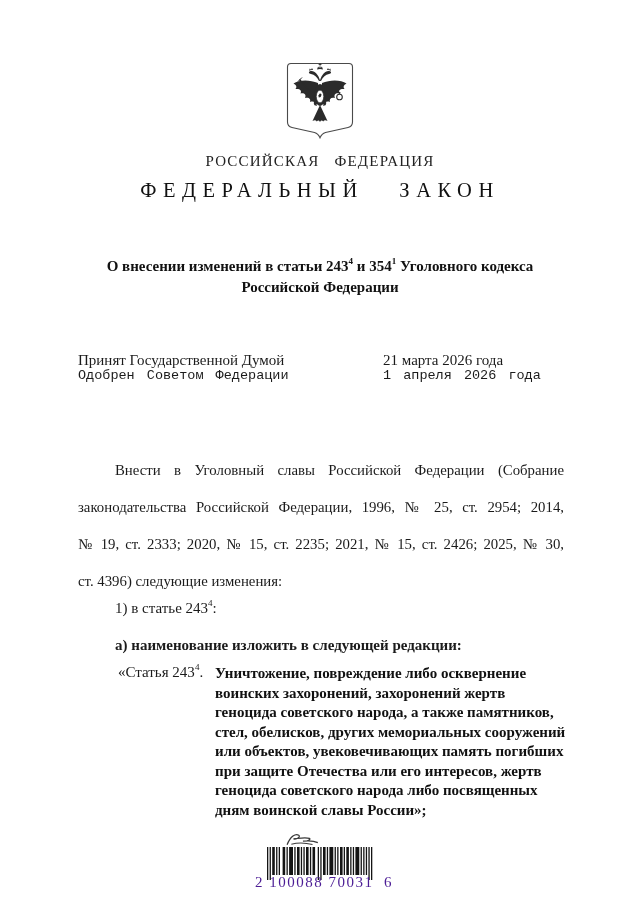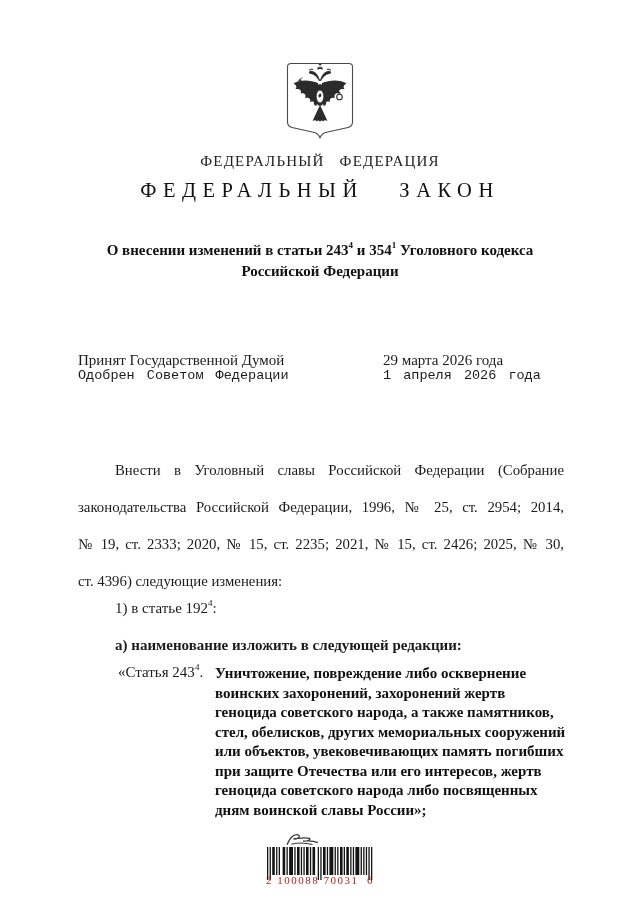--- a/index.html
+++ b/index.html
@@ -10,21 +10,21 @@
 
   .arms { position:absolute; left:286px; top:62px; width:68px; height:78px; }
 
   .country { position:absolute; top:153px; left:0; width:640px; text-align:center;
              font-size:15px; letter-spacing:1.2px; word-spacing:10px; color:#222; }
 
   .doctype { position:absolute; top:179px; left:0; width:640px; text-align:center;
              font-size:20.5px; font-weight:normal; letter-spacing:6.5px; word-spacing:24px;
              color:#111; }
 
-  .title { position:absolute; top:240px; left:78px; width:484px; text-align:center;
+  .title { position:absolute; top:256px; left:78px; width:484px; text-align:center;
            font-size:15px; font-weight:bold; line-height:21px; color:#111; }
 
   sup.s { font-size:9px; position:relative; top:-1px; vertical-align:super; line-height:0; }
 
   .adopt-row { position:absolute; left:78px; width:500px; font-size:15px; }
   .adopt-row.r1 { top:352px; }
   .adopt-row.r2 { top:368px; font-family:"Liberation Mono", monospace; font-size:13.5px;
                   word-spacing:4px; }
   .adopt-date { position:absolute; left:305px; top:0; white-space:nowrap; }
 
@@ -39,21 +39,21 @@
   .item1a { top:637px;font-weight:bold; }
 
   .article { position:absolute; top:664px; left:118px; display:flex; align-items:flex-start; }
   .art-label { flex:none; width:97px; font-size:15px; white-space:nowrap; }
   .art-text  { width:376px; font-size:15px; font-weight:bold; line-height:19.5px;
                white-space:pre-line; color:#111; }
 
   .scribble { position:absolute; left:285px; top:831px; width:36px; height:17px; }
   .barcode  { position:absolute; left:267px; top:847px; width:106px; height:34px; }
   .barcode-digits { position:absolute; left:255px; top:874px; width:130px; text-align:center;
-                    font-size:11px; letter-spacing:1.5px; white-space:pre; color:#b91c1c; }
+                    font-size:15px; letter-spacing:1.5px; white-space:pre; color:#4c1d95; }
 </style>
 </head>
 <body>
 
 <div class="page">
 
   <svg class="arms" viewBox="0 0 68 78" aria-hidden="true">
     <path d="M5,1.5 H63 Q66.5,1.5 66.5,5 V60 Q66.5,64.5 62,65.5 L39.5,70.5 Q35.8,71.5 34,75.8 Q32.2,71.5 28.5,70.5 L6,65.5 Q1.5,64.5 1.5,60 V5 Q1.5,1.5 5,1.5 Z" fill="none" stroke="#4a4a4a" stroke-width="1.1"></path>
     <g fill="#2b2b2b" stroke="none">
       <g id="halfL">
@@ -75,42 +75,42 @@
     <path d="M32.4,33.5 l1.6,-2.2 1.6,1.1 -0.9,2.7 -1.9,0.4 z" fill="#2b2b2b"></path>
     <g stroke="#2b2b2b" fill="none">
       <line x1="29.5" y1="36" x2="13.5" y2="17.5" stroke-width="1.3"></line>
       <line x1="12" y1="19.5" x2="16" y2="15.5" stroke-width="1"></line>
       <circle cx="53.5" cy="35" r="2.8" stroke-width="1.1"></circle>
       <line x1="53.5" y1="32.2" x2="53.5" y2="29.8" stroke-width="0.9"></line>
       <line x1="52.3" y1="30.9" x2="54.7" y2="30.9" stroke-width="0.9"></line>
     </g>
   </svg>
 
-  <div class="country">ФЕДЕРАЛЬНЫЙ ФЕДЕРАЦИЯ</div>
+  <div class="country">РОССИЙСКАЯ ФЕДЕРАЦИЯ</div>
   <div class="doctype">ФЕДЕРАЛЬНЫЙ ЗАКОН</div>
 
   <div class="title"><span>О внесении изменений в статьи 243</span><sup class="s">4</sup><span> и 354</span><sup class="s">1</sup><span> Уголовного кодекса Российской Федерации</span></div>
 
   <div class="adopt-row r1">
     <span class="adopt-label">Принят Государственной Думой</span>
-    <span class="adopt-date">29 марта 2026 года</span>
+    <span class="adopt-date">21 марта 2026 года</span>
   </div>
   <div class="adopt-row r2">
     <span class="adopt-label">Одобрен Советом Федерации</span>
     <span class="adopt-date">1 апреля 2026 года</span>
   </div>
 
   <div class="intro">
     <div class="jline indent">Внести в Уголовный славы Российской Федерации (Собрание</div>
     <div class="jline">законодательства Российской Федерации, 1996, № 25, ст. 2954; 2014,</div>
     <div class="jline">№ 19, ст. 2333; 2020, № 15, ст. 2235; 2021, № 15, ст. 2426; 2025, № 30,</div>
     <div class="lline">ст. 4396) следующие изменения:</div>
   </div>
 
-  <div class="item item1"><span>1) в статье 192</span><sup class="s">4</sup><span>:</span></div>
+  <div class="item item1"><span>1) в статье 243</span><sup class="s">4</sup><span>:</span></div>
   <div class="item item1a">а) наименование изложить в следующей редакции:</div>
 
   <div class="article">
     <span class="art-label"><span>«Статья 243</span><sup class="s">4</sup><span>.</span></span>
     <span class="art-text">Уничтожение, повреждение либо осквернение
 воинских захоронений, захоронений жертв
 геноцида советского народа, а также памятников,
 стел, обелисков, других мемориальных сооружений
 или объектов, увековечивающих память погибших
 при защите Отечества или его интересов, жертв

